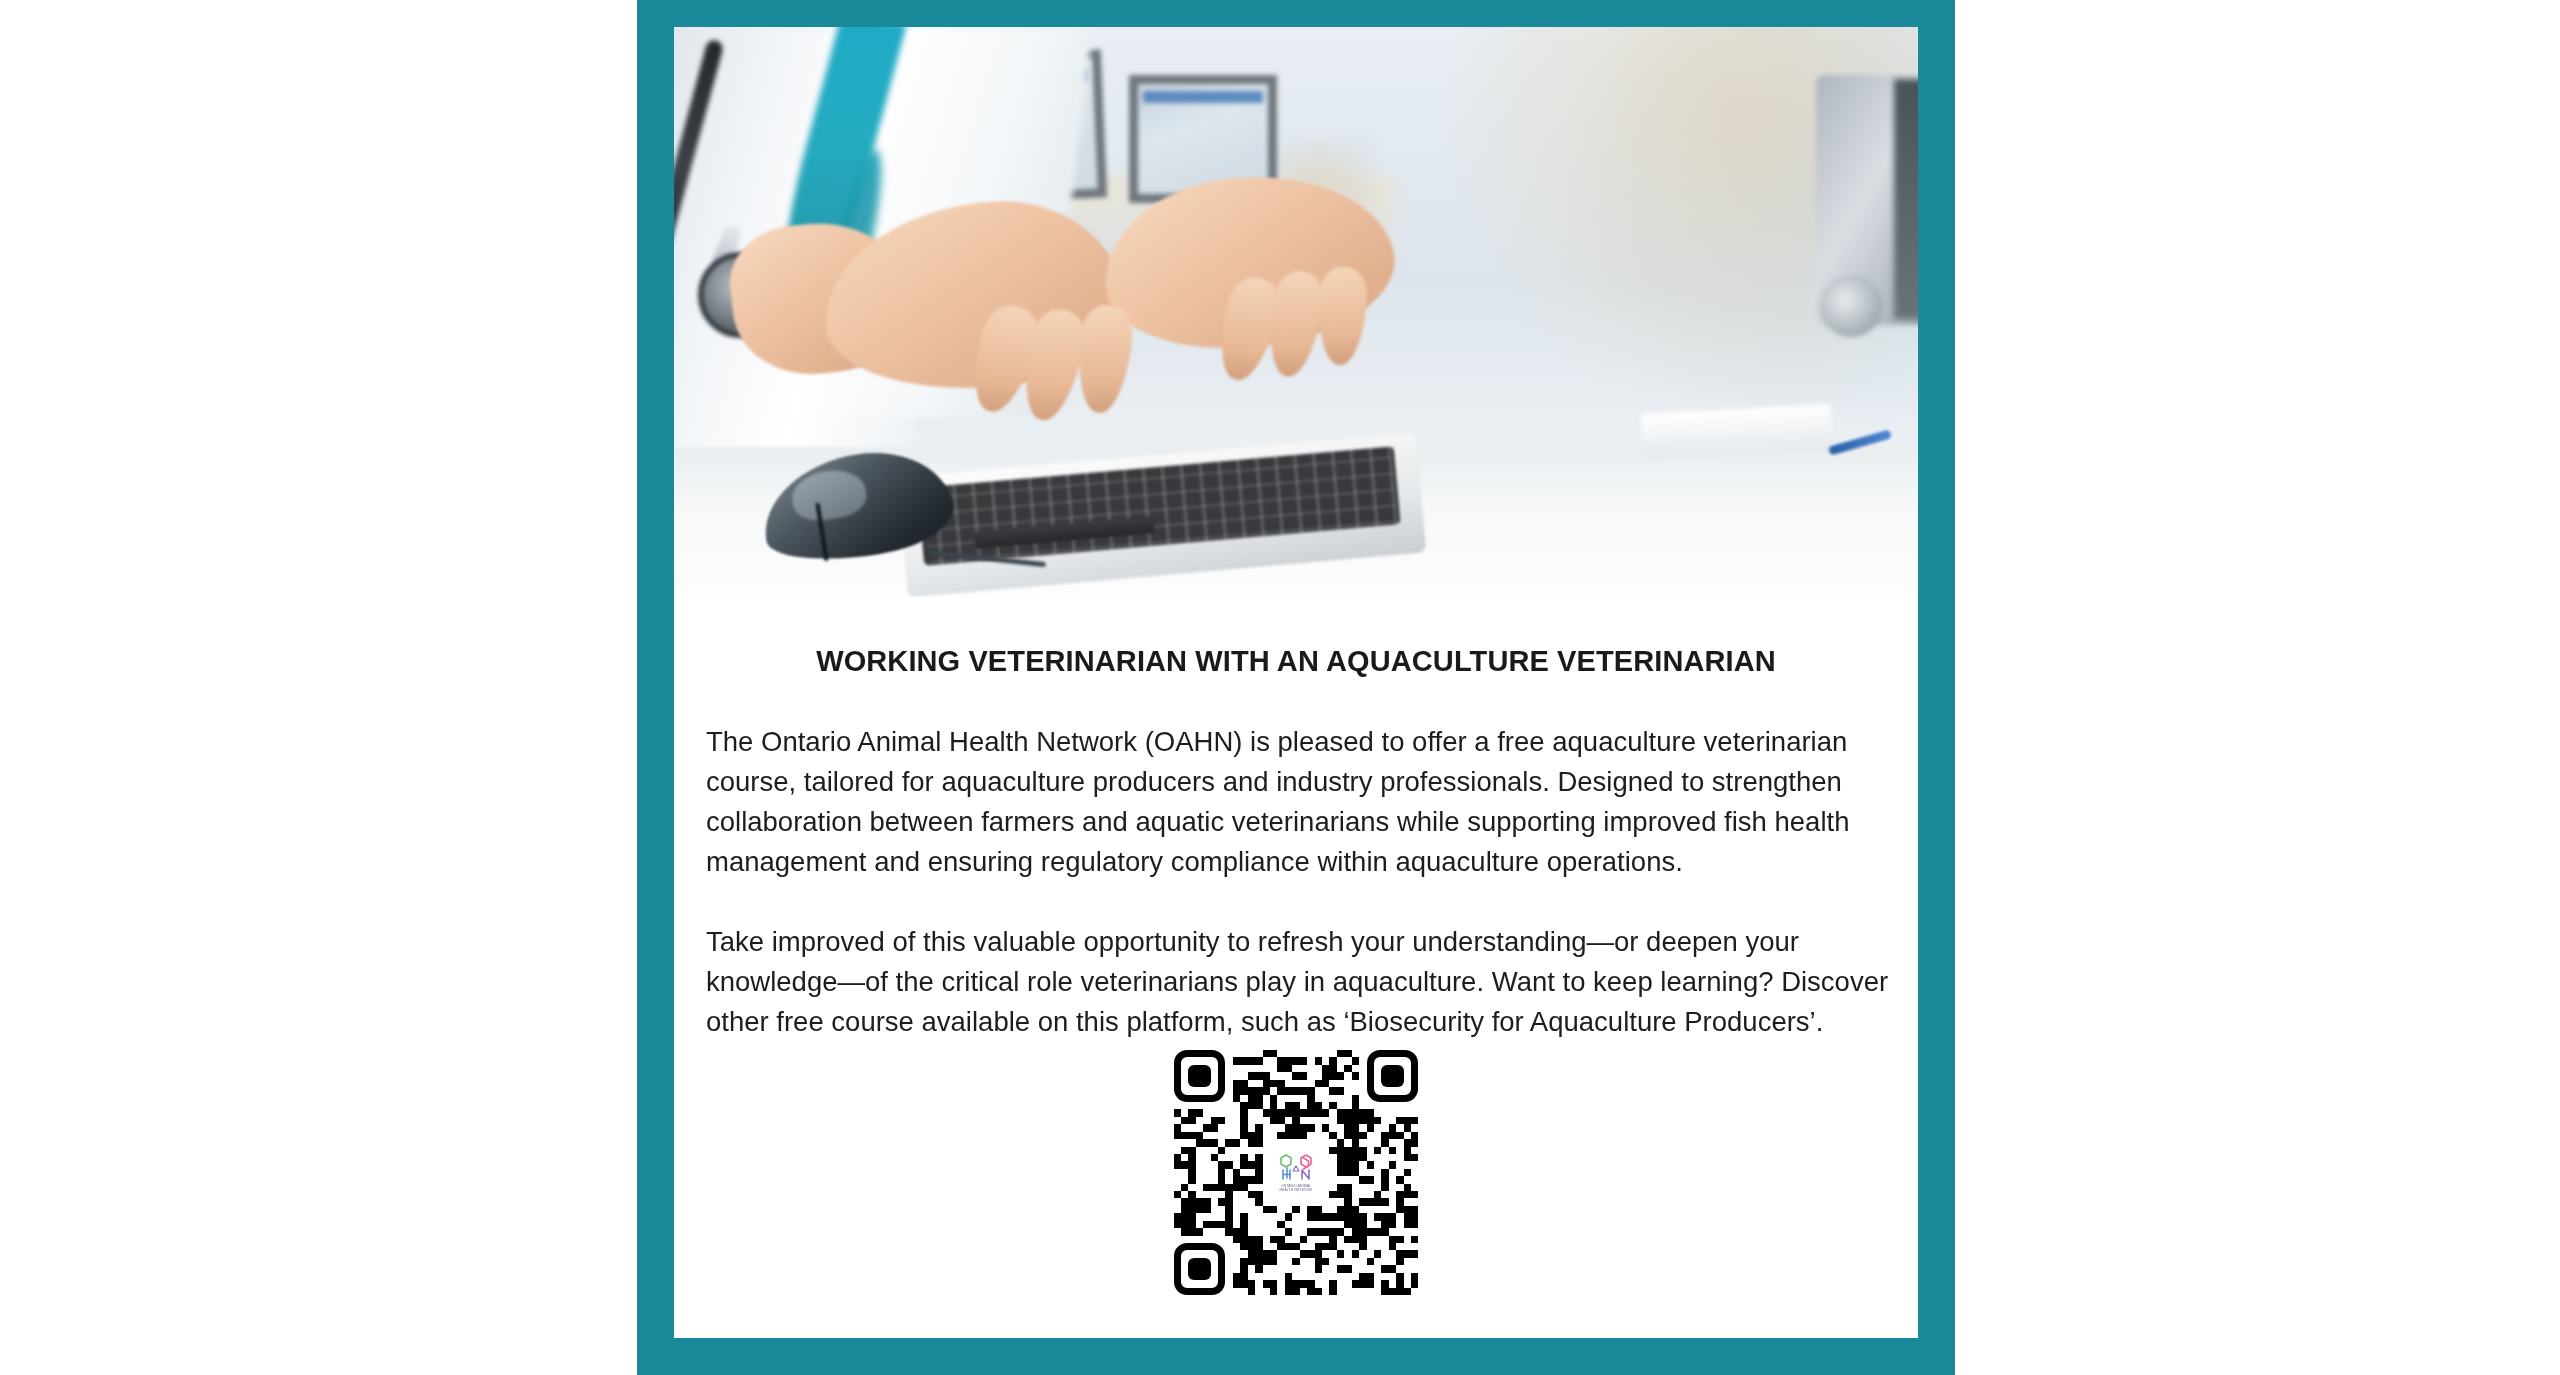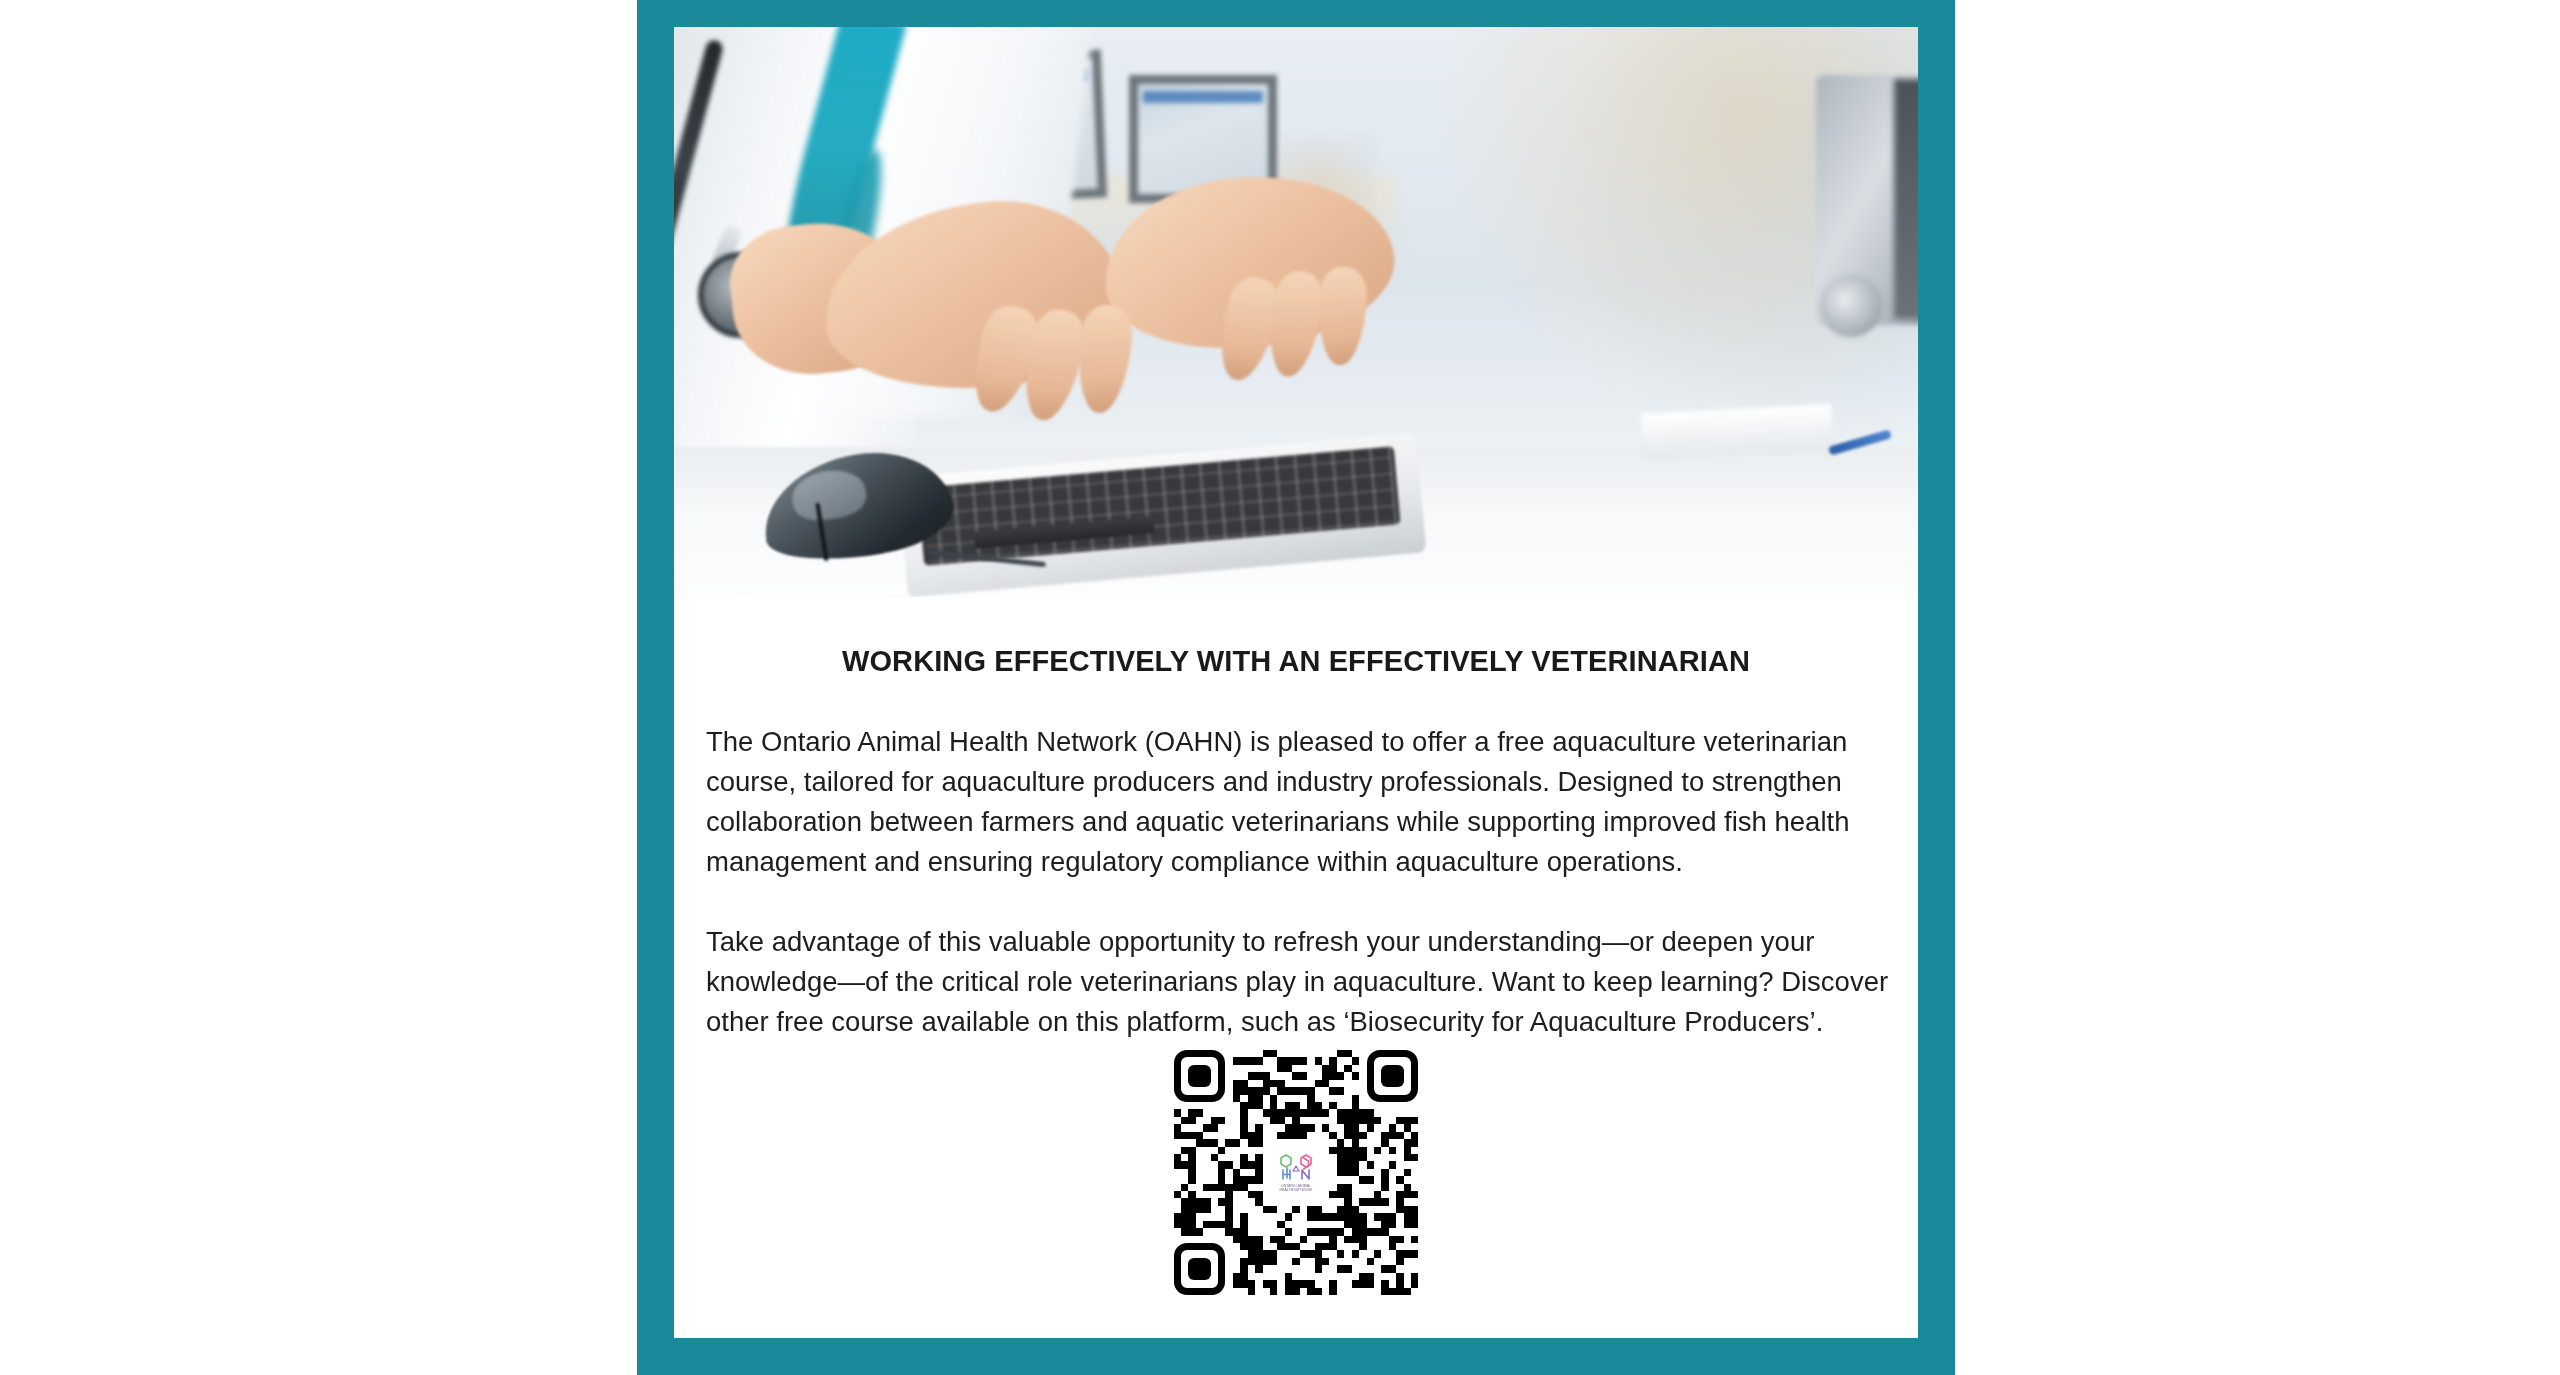--- a/index.html
+++ b/index.html
@@ -471,26 +471,26 @@
         <div class="finger f6"></div>
 
         <div class="mouse-body"></div>
         <div class="mouse-btn"></div>
         <div class="mouse-split"></div>
         <div class="mouse-cord"></div>
       </div>
 
       <div class="content">
 
-        <div class="poster-title">WORKING EFFECTIVELY WITH AN EFFECTIVELY VETERINARIAN</div>
+        <div class="poster-title">WORKING VETERINARIAN WITH AN AQUACULTURE VETERINARIAN</div>
 
         <div class="body-block">
           <p class="poster-para para-1">The Ontario Animal Health Network (OAHN) is pleased to offer a free aquaculture veterinarian course, tailored for aquaculture producers and industry professionals. Designed to strengthen collaboration between farmers and aquatic veterinarians while supporting improved fish health management and ensuring regulatory compliance within aquaculture operations.</p>
 
-          <p class="poster-para para-2">Take advantage of this valuable opportunity to refresh your understanding—or deepen your knowledge—of the critical role veterinarians play in aquaculture. Want to keep learning?  Discover other free course available on this platform, such as ‘Biosecurity for Aquaculture Producers’.</p>
+          <p class="poster-para para-2">Take improved of this valuable opportunity to refresh your understanding—or deepen your knowledge—of the critical role veterinarians play in aquaculture. Want to keep learning?  Discover other free course available on this platform, such as ‘Biosecurity for Aquaculture Producers’.</p>
         </div>
 
         <div class="qr-wrap">
           <div class="qr-canvas" id="qr-canvas">
               <div class="qr-module" style="left: 89.0909px; top: 0px; width: 7.42424px; height: 7.42424px; background: rgb(0, 0, 0);"></div>
               <div class="qr-module" style="left: 96.5152px; top: 0px; width: 7.42424px; height: 7.42424px; background: rgb(0, 0, 0);"></div>
               <div class="qr-module" style="left: 163.333px; top: 0px; width: 7.42424px; height: 7.42424px; background: rgb(0, 0, 0);"></div>
               <div class="qr-module" style="left: 170.758px; top: 0px; width: 7.42424px; height: 7.42424px; background: rgb(0, 0, 0);"></div>
               <div class="qr-module" style="left: 59.3939px; top: 7.42424px; width: 7.42424px; height: 7.42424px; background: rgb(0, 0, 0);"></div>
               <div class="qr-module" style="left: 66.8182px; top: 7.42424px; width: 7.42424px; height: 7.42424px; background: rgb(0, 0, 0);"></div>

